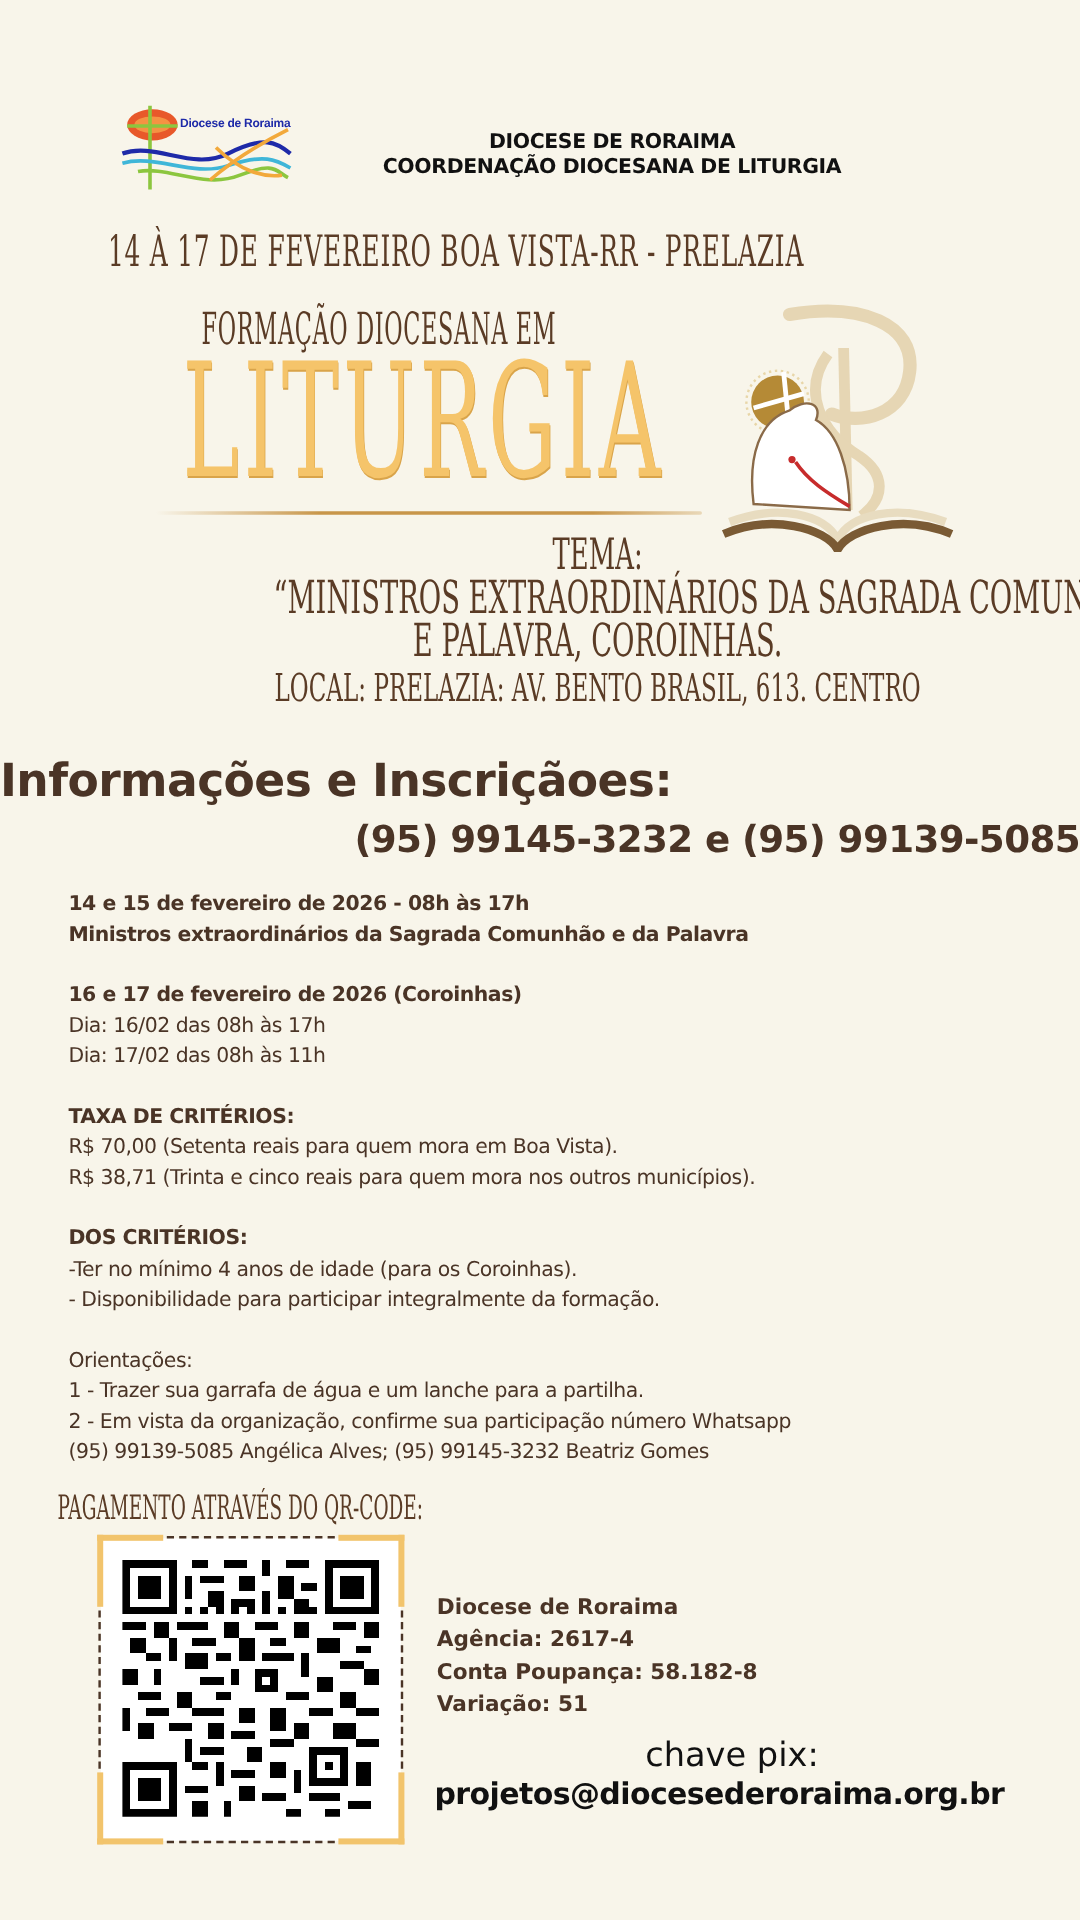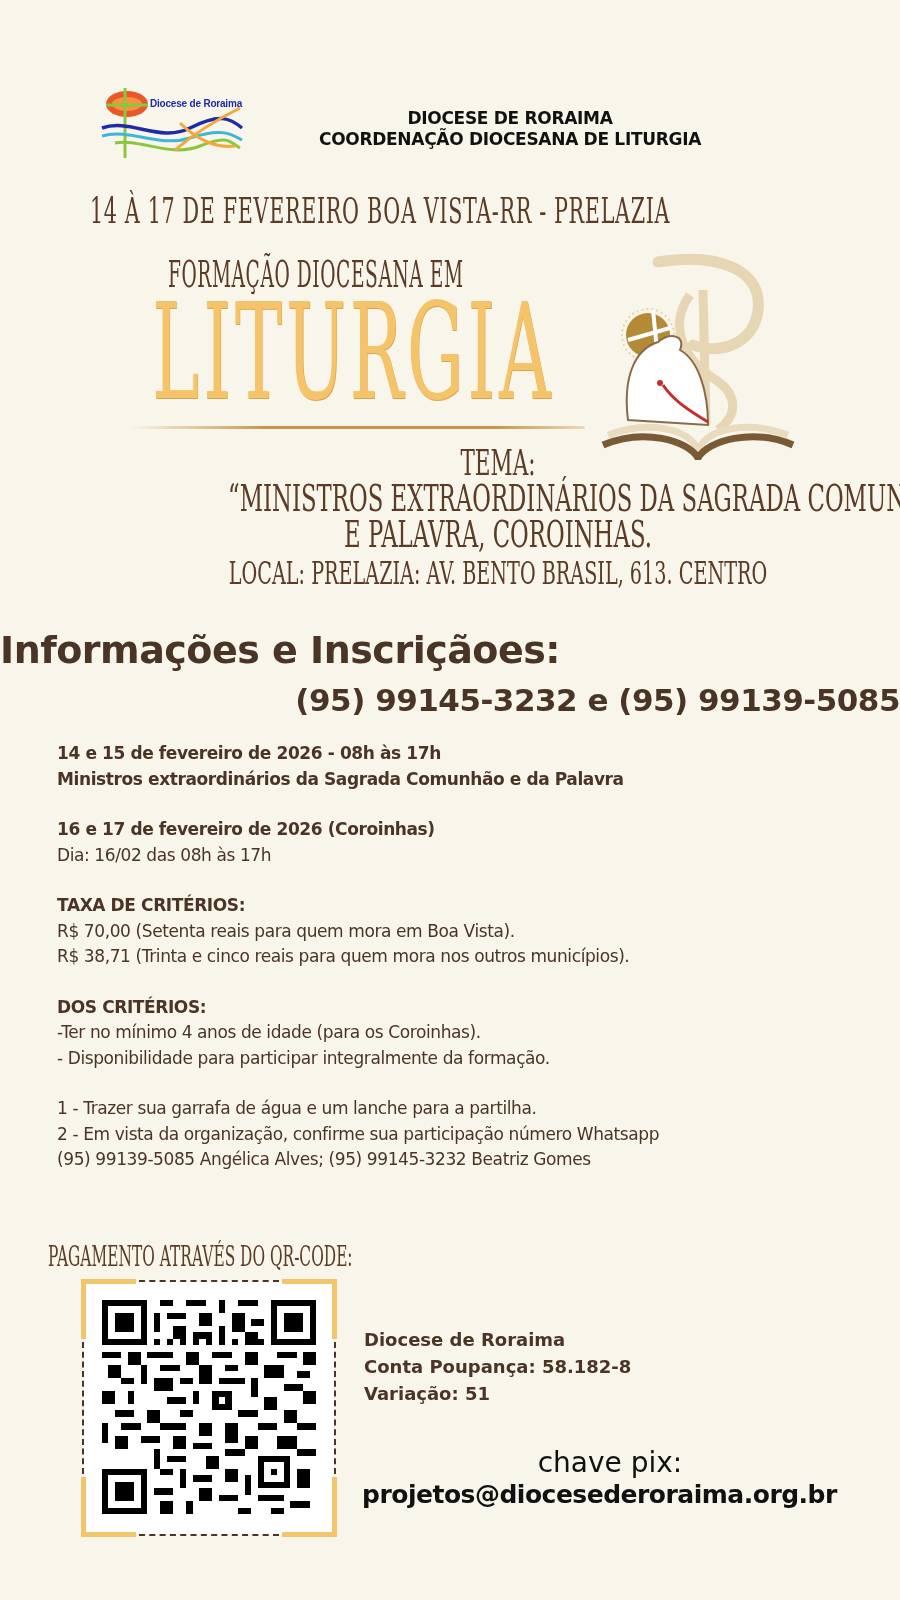--- a/index.html
+++ b/index.html
@@ -108,29 +108,31 @@
 
 <div class="abs info-title">Informações e Inscriçãoes:</div>
 <div class="abs info-phones">(95) 99145-3232 e (95) 99139-5085</div>
 
 <div class="abs details">
   <div class="line b">14 e 15 de fevereiro de 2026 - 08h às 17h</div>
   <div class="line b">Ministros extraordinários da Sagrada Comunhão e da Palavra</div>
   <div class="gap"></div>
   <div class="line b">16 e 17 de fevereiro de 2026 (Coroinhas)</div>
   <div class="line">Dia: 16/02 das 08h às 17h</div>
+  <div class="line">Dia: 17/02 das 08h às 11h</div>
   <div class="gap"></div>
   <div class="line b">TAXA DE CRITÉRIOS:</div>
   <div class="line">R$ 70,00 (Setenta reais para quem mora em Boa Vista).</div>
   <div class="line">R$ 38,71 (Trinta e cinco reais para quem mora nos outros municípios).</div>
   <div class="gap"></div>
   <div class="line b">DOS CRITÉRIOS:</div>
   <div class="line">-Ter no mínimo 4 anos de idade (para os Coroinhas).</div>
   <div class="line">- Disponibilidade para participar integralmente da formação.</div>
   <div class="gap"></div>
+  <div class="line">Orientações:</div>
   <div class="line">1 - Trazer sua garrafa de água e um lanche para a partilha.</div>
   <div class="line">2 - Em vista da organização, confirme sua participação número Whatsapp</div>
   <div class="line">(95) 99139-5085 Angélica Alves; (95) 99145-3232 Beatriz Gomes</div>
 </div>
 
 <div class="abs pay-title">PAGAMENTO ATRAVÉS DO QR-CODE:</div>
 
 <div class="abs qr-frame">
   <div class="corner" style="left:-3px;top:-3px;width:55px;height:5px;"></div>
   <div class="corner" style="left:-3px;top:-3px;width:5px;height:60px;"></div>
@@ -244,18 +246,19 @@
       <rect x="9" y="31" width="2" height="2"></rect>
         <rect x="13" y="31" width="1" height="2"></rect>
         <rect x="21" y="32" width="2" height="1"></rect>
         <rect x="26" y="32" width="2" height="1"></rect>
     </g>
   </svg>
 </div>
 
 <div class="abs bank">
   <div>Diocese de Roraima</div>
+  <div>Agência: 2617-4</div>
   <div>Conta Poupança: 58.182-8</div>
   <div>Variação: 51</div>
 </div>
 
 <div class="abs pix-label">chave pix:</div>
 <div class="abs pix-key">projetos@diocesederoraima.org.br</div>
 
 </body></html>

